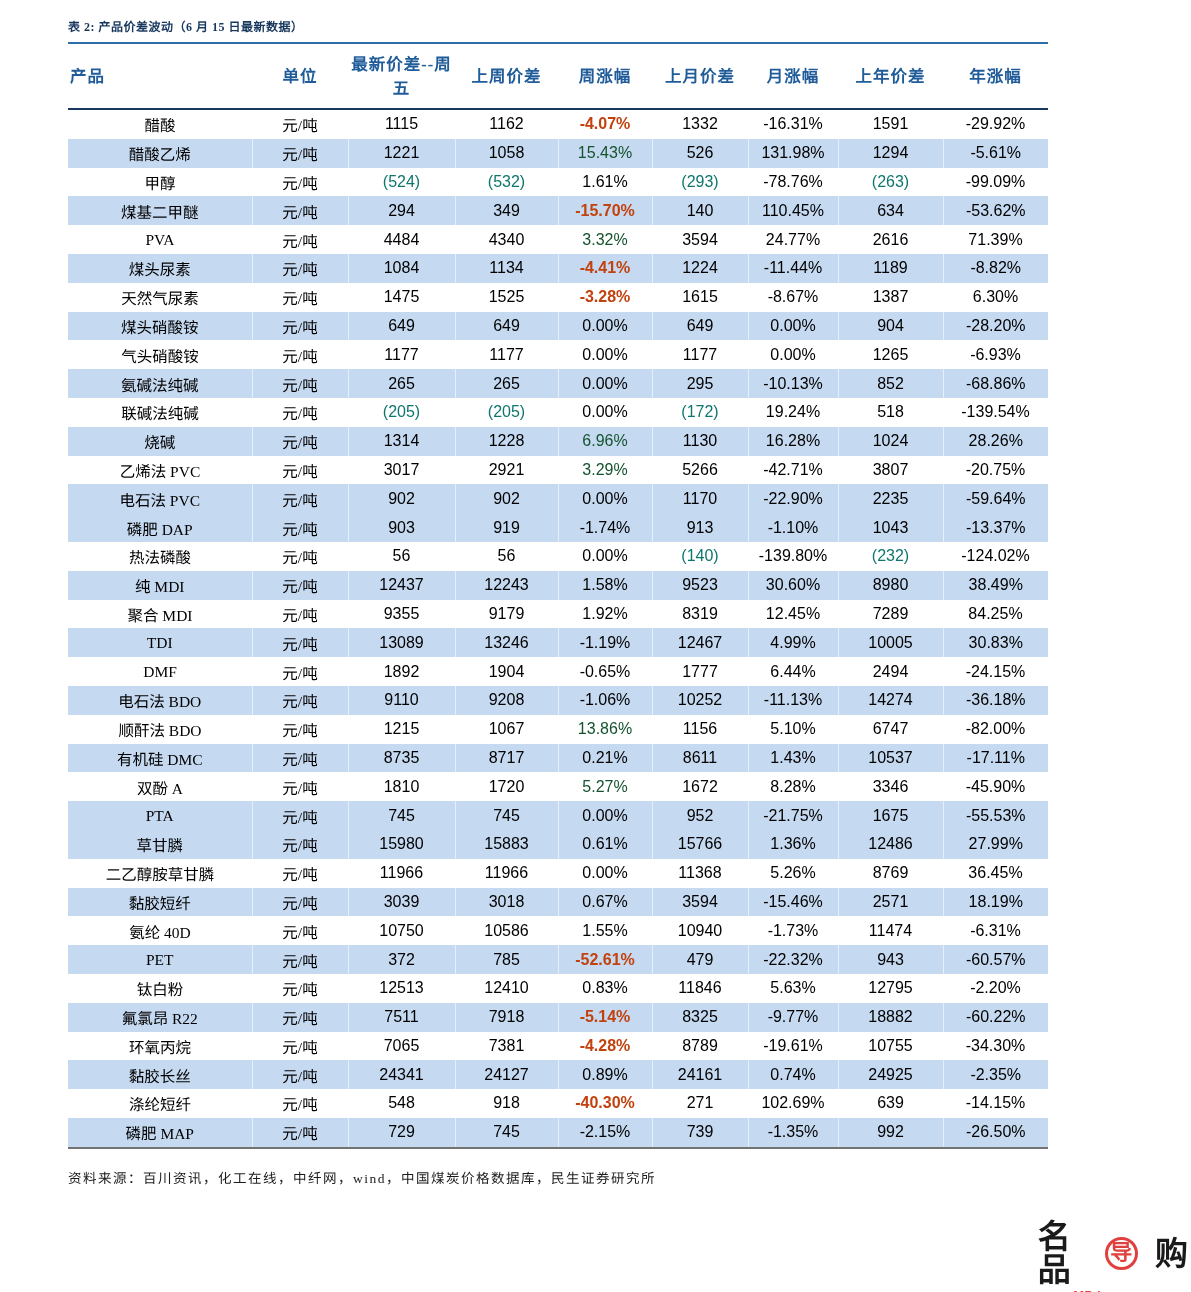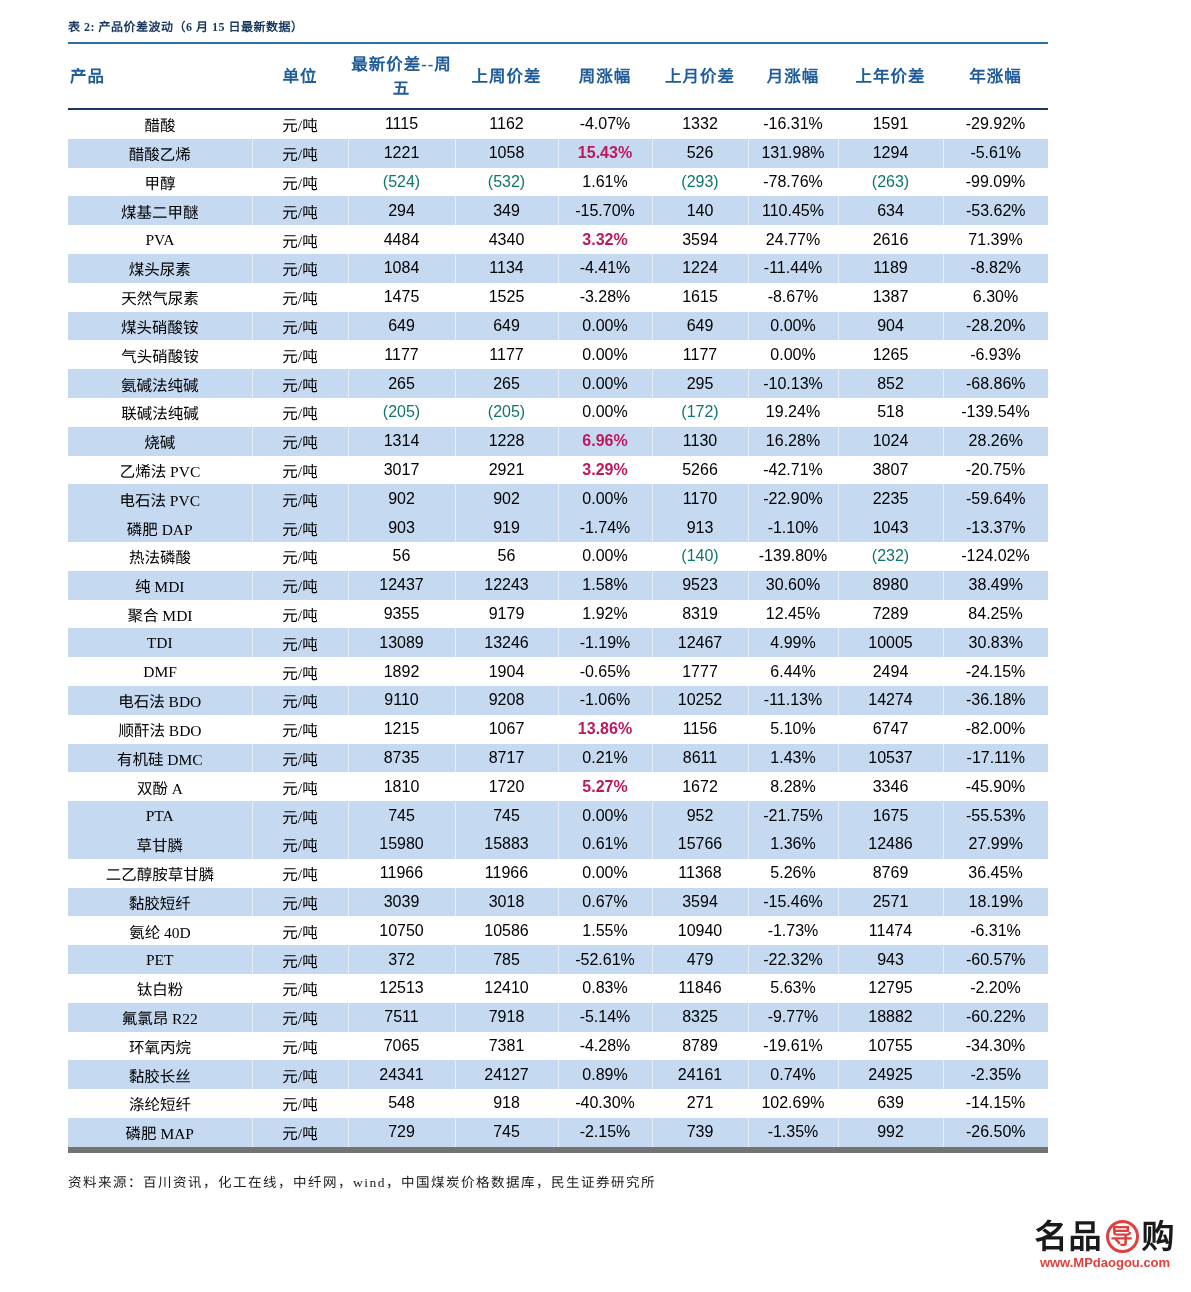--- a/index.html
+++ b/index.html
@@ -9,53 +9,53 @@
   }
   .page { position:absolute; left:68px; top:12px; width:980px; }
   .title {
     font-family:"Liberation Serif", serif;
     font-size:12px; font-weight:bold; color:#17375E;
     height:30px; line-height:30px; letter-spacing:0.5px;
   }
   .title-rule { border-top:2px solid #2E6DA8; height:0; }
   table.spread {
     width:980px; border-collapse:collapse; table-layout:fixed;
-    border-bottom:6px solid #737373;
+    border-bottom:2px solid #737373;
   }
   col.w1{width:184px} col.w2{width:96px} col.w3{width:107px}
   col.w4{width:103px} col.w5{width:94px}  col.w6{width:96px}
   col.w7{width:90px}  col.w8{width:105px} col.w9{width:105px}
   thead th {
     font-family:"Liberation Serif", serif;
     color:#1F5C99; font-weight:bold; font-size:16.5px;
     padding:7px 0 9px 0; text-align:center;
     border-bottom:2px solid #17375E; letter-spacing:1px;
   }
   thead th.h-product { text-align:left; padding-left:2px; }
   tbody td {
     height:28.8px; padding:0; text-align:center;
     font-size:16px; color:#000000; white-space:nowrap;
   }
   tbody tr.stripe { background:#C5D9F1; }
   tbody tr.stripe td:not(:last-child) { border-right:1px solid rgba(255,255,255,0.55); }
   td.c-product, td.c-unit {
     font-family:"Liberation Serif", serif; font-size:15.5px;
   }
-  .chg-up   { color:#be185d; font-weight:bold;margin-top:24px; }
-  .chg-down { color:#000000; font-weight:normal; }
+  .chg-up   { color:#14532d; font-weight:normal;margin-top:24px; }
+  .chg-down { color:#c2410c; font-weight:bold; }
   .neg      { color:#0f766e; }
   .source {
     font-family:"Liberation Serif", serif;
     margin-top:18px; font-size:13.5px; color:#1a1a1a; letter-spacing:1.5px;
   }
   .logo {
     position:absolute; right:2px; top:1220px; width:168px; text-align:center;
   }
   .logo-row {
-    display:flex; align-items:center; justify-content:center; gap:2px;
+    display:flex; align-items:center; justify-content:center; gap:16px;
     font-weight:900; font-size:33px; line-height:1; color:#1a1a1a;
     letter-spacing:1px; font-family:"Liberation Sans", sans-serif;
   }
   .logo-circle {
     display:inline-flex; align-items:center; justify-content:center;
     width:33px; height:33px; box-sizing:border-box;
     border:3px solid #E0413F; border-radius:50%;
     color:#E0413F; font-size:22px; font-weight:900; margin:0 1px;
   }
   .logo-url {

